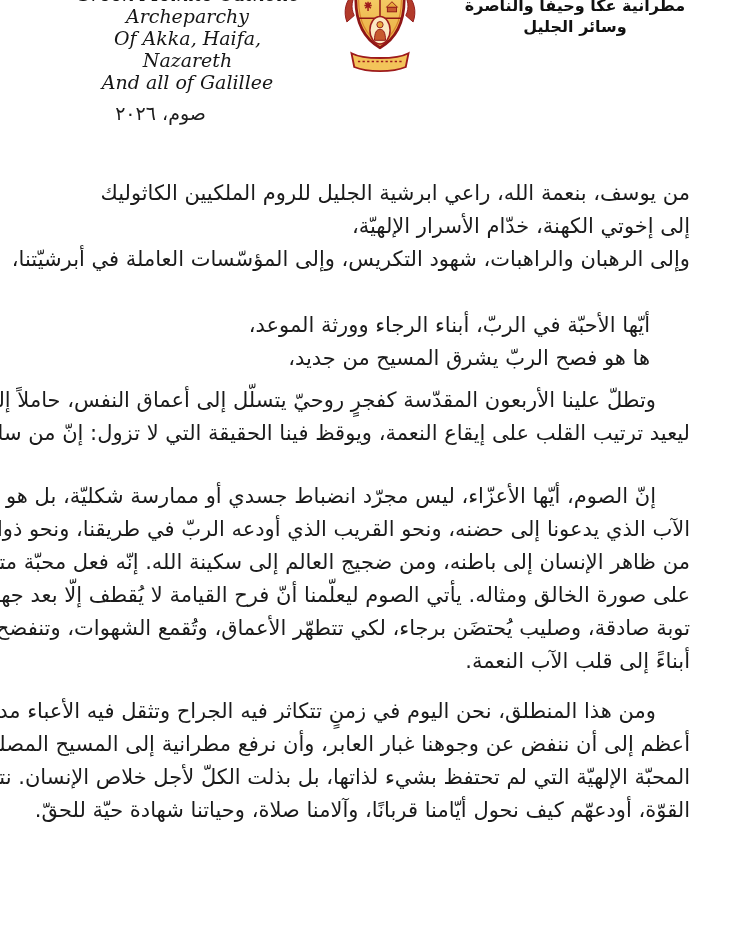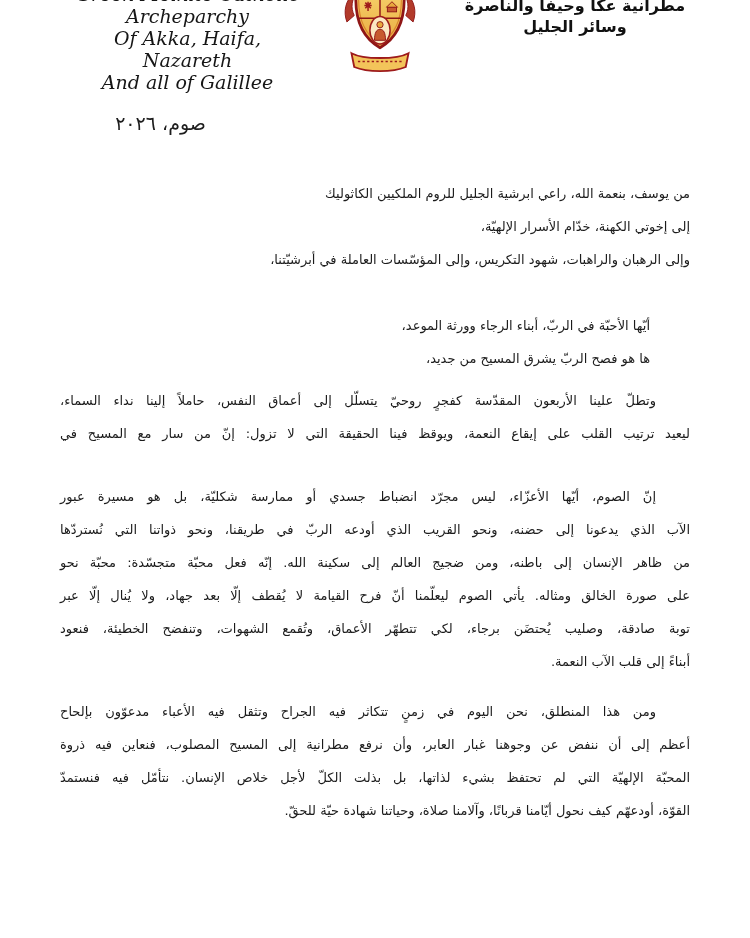--- a/index.html
+++ b/index.html
@@ -14,27 +14,27 @@
     font-family:"DejaVu Serif",serif;font-style:italic;
     font-size:19px;line-height:22px;color:#161616;
   }
   .ar-block{
     position:absolute;right:35px;top:-5px;width:280px;text-align:center;
     direction:rtl;font-weight:bold;font-size:16px;line-height:21px;color:#111;
   }
   .crest{position:absolute;left:334px;top:-13px;width:92px;height:100px;}
   
   .date{
-    position:absolute;left:88px;top:112px;width:145px;direction:rtl;
+    position:absolute;left:88px;top:102px;width:145px;direction:rtl;
     text-align:center;font-size:19px;color:#1d1d1d;
   }
   
   .letter-body{
     position:absolute;top:177px;right:60px;width:630px;direction:rtl;
-    font-size:13px;line-height:33px;color:#1b1b1b;
+    font-size:21px;line-height:33px;color:#1b1b1b;
   }
   .aline{text-align:right;white-space:nowrap;}
   .pline{text-align:justify;text-align-last:justify;white-space:nowrap;}
   .pline.first{text-indent:34px;}
   .pline.last{text-align-last:right;}
   .address{margin-top:0;}
   .salutation{margin-top:33px;padding-left:40px;}
   .salutation .aline{text-align:right;padding-right:40px;}
   .par-1{margin-top:9px;}
   .par-2{margin-top:30px;}

